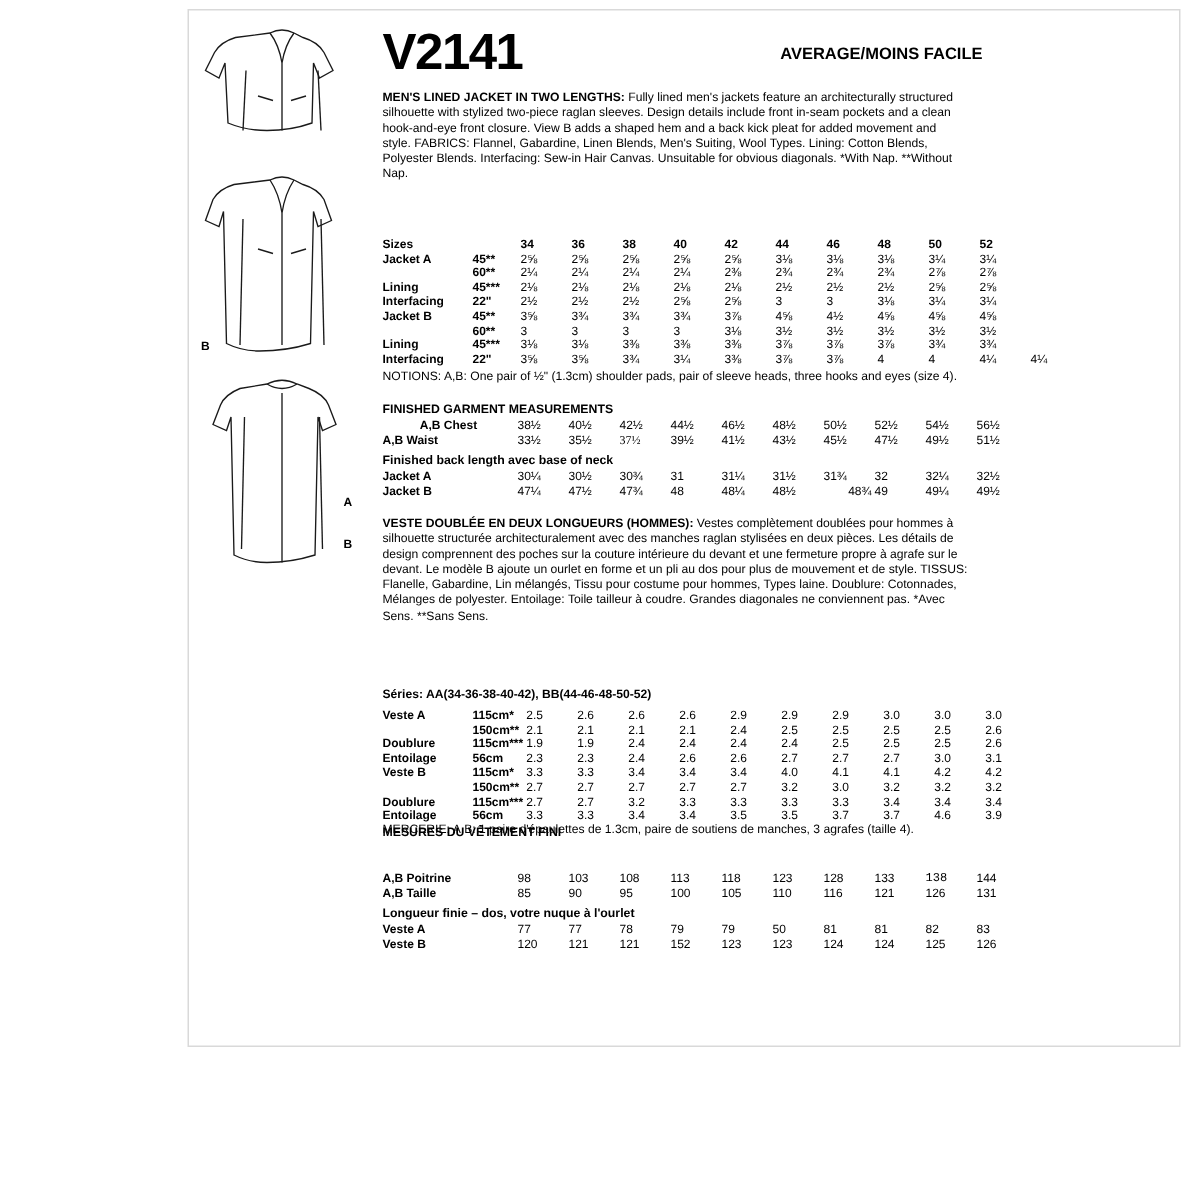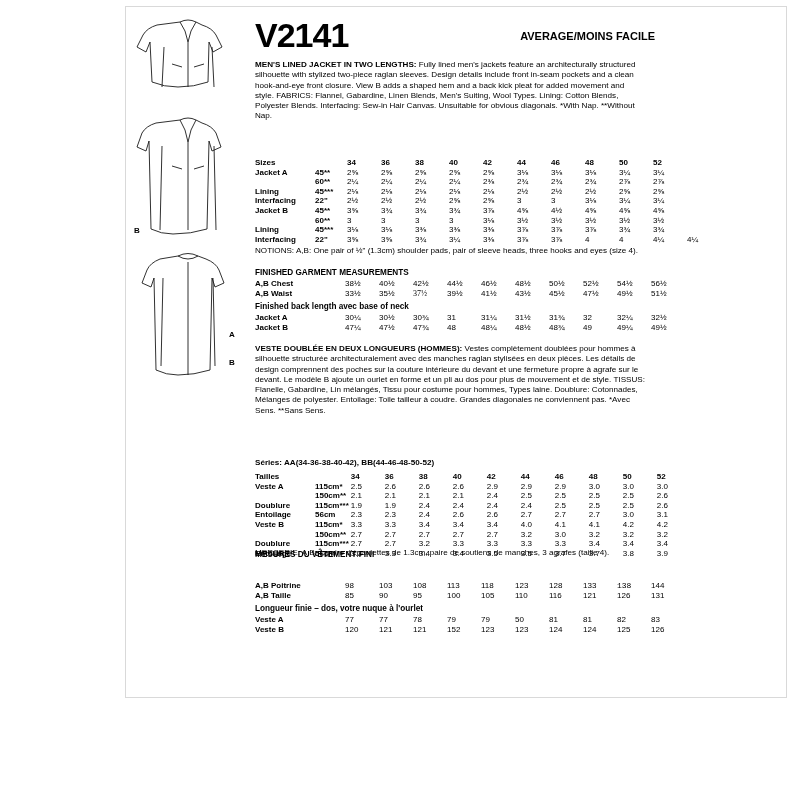--- a/index.html
+++ b/index.html
@@ -217,21 +217,21 @@
         </tr>
       </tbody>
   </table>
 
   <div class="block" style="left:255px;top:246px;width:390px;">NOTIONS: A,B: One pair of ½" (1.3cm) shoulder pads, pair of sleeve heads, three hooks and eyes (size 4).</div>
 
   <div class="secttl" style="left:255px;top:268px;">FINISHED GARMENT MEASUREMENTS</div>
   <table class="t" style="left:255px;top:279px;">
     <tbody id="fin-en">
         <tr>
-          <td class="lbl" style="width: 88px;">A,B Chest</td>
+          <td class="lbl" style="width: 88px; text-align: center;">A,B Chest</td>
           <td style="width: 32px;">38½</td>
           <td style="width: 32px;">40½</td>
           <td style="width: 32px;">42½</td>
           <td style="width: 32px;">44½</td>
           <td style="width: 32px;">46½</td>
           <td style="width: 32px;">48½</td>
           <td style="width: 32px;">50½</td>
           <td style="width: 32px;">52½</td>
           <td style="width: 32px;">54½</td>
           <td style="width: 32px;">56½</td>
@@ -268,50 +268,36 @@
           <td style="width: 32px;">32½</td>
         </tr>
         <tr>
           <td class="lbl" style="width: 88px;">Jacket B</td>
           <td style="width: 32px;">47¼</td>
           <td style="width: 32px;">47½</td>
           <td style="width: 32px;">47¾</td>
           <td style="width: 32px;">48</td>
           <td style="width: 32px;">48¼</td>
           <td style="width: 32px;">48½</td>
-          <td style="width: 32px;">48¾</td>
+          <td style="width: 32px; text-align: right;">48¾</td>
           <td style="width: 32px;">49</td>
           <td style="width: 32px;">49¼</td>
           <td style="width: 32px;">49½</td>
         </tr>
       </tbody>
   </table>
 
   <div class="block" style="left:255px;top:344px;width:390px;">
     <b>VESTE DOUBLÉE EN DEUX LONGUEURS (HOMMES):</b><span> Vestes complètement doublées pour hommes à silhouette structurée architecturalement avec des manches raglan stylisées en deux pièces. Les détails de design comprennent des poches sur la couture intérieure du devant et une fermeture propre à agrafe sur le devant. Le modèle B ajoute un ourlet en forme et un pli au dos pour plus de mouvement et de style. TISSUS: Flanelle, Gabardine, Lin mélangés, Tissu pour costume pour hommes, Types laine. Doublure: Cotonnades, Mélanges de polyester. Entoilage: Toile tailleur à coudre. Grandes diagonales ne conviennent pas. *Avec Sens. **Sans Sens.</span>
   </div>
 
   <div class="block" style="left:255px;top:458px;width:390px;font-weight:bold;">Séries: AA(34-36-38-40-42), BB(44-46-48-50-52)</div>
 
   <table class="t" style="left:255px;top:472px;">
     <tbody id="tbl-fr">
-        <tr class="hdrrow">
-          <td style="width: 58px;">Tailles</td>
-          <td style="width: 30px;"></td>
-          <td style="width: 32px;">34</td>
-          <td style="width: 32px;">36</td>
-          <td style="width: 32px;">38</td>
-          <td style="width: 32px;">40</td>
-          <td style="width: 32px;">42</td>
-          <td style="width: 32px;">44</td>
-          <td style="width: 32px;">46</td>
-          <td style="width: 32px;">48</td>
-          <td style="width: 32px;">50</td>
-          <td style="width: 32px;">52</td>
-        </tr>
         <tr>
           <td class="lbl" style="width: 58px;">Veste A</td>
           <td class="lbl" style="width: 30px;">115cm*</td>
           <td style="width: 32px;">2.5</td>
           <td style="width: 32px;">2.6</td>
           <td style="width: 32px;">2.6</td>
           <td style="width: 32px;">2.6</td>
           <td style="width: 32px;">2.9</td>
           <td style="width: 32px;">2.9</td>
           <td style="width: 32px;">2.9</td>
@@ -407,21 +393,21 @@
           <td class="lbl" style="width: 58px;">Entoilage</td>
           <td class="lbl" style="width: 30px;">56cm</td>
           <td style="width: 32px;">3.3</td>
           <td style="width: 32px;">3.3</td>
           <td style="width: 32px;">3.4</td>
           <td style="width: 32px;">3.4</td>
           <td style="width: 32px;">3.5</td>
           <td style="width: 32px;">3.5</td>
           <td style="width: 32px;">3.7</td>
           <td style="width: 32px;">3.7</td>
-          <td style="width: 32px;">3.8</td>
+          <td style="width: 32px;">4.6</td>
           <td style="width: 32px;">3.9</td>
         </tr>
       </tbody>
   </table>
 
   <div class="block" style="left:255px;top:548px;width:390px;">MERCERIE: A,B: 1 paire d'épaulettes de 1.3cm, paire de soutiens de manches, 3 agrafes (taille 4).</div>
 
   <div class="secttl" style="left:255px;top:550px;">MESURES DU VÊTEMENT FINI</div>
   <table class="t" style="left:255px;top:581px;">
     <tbody id="fin-fr">

